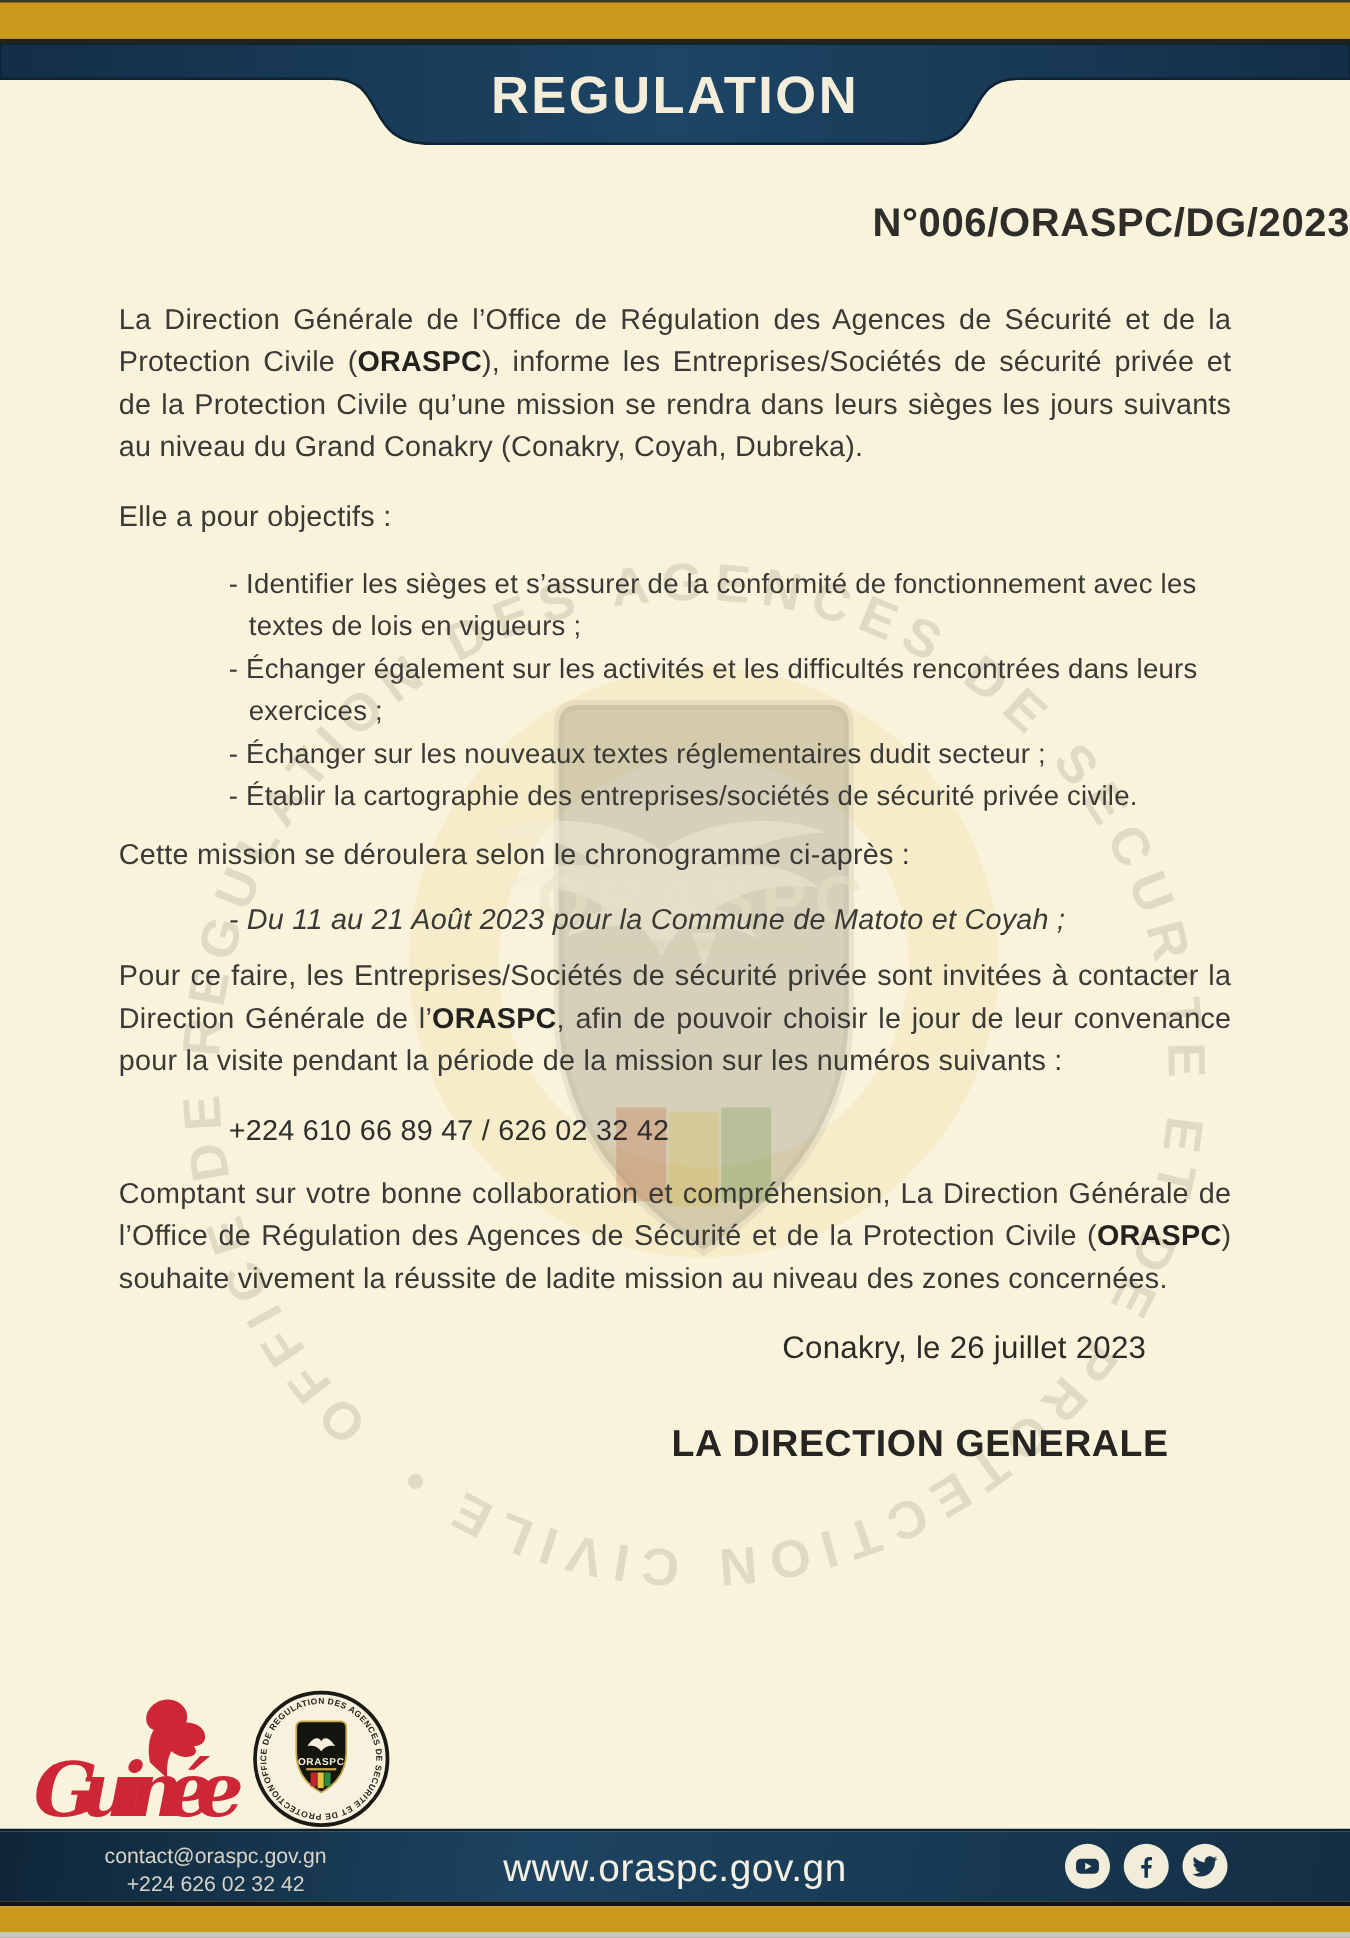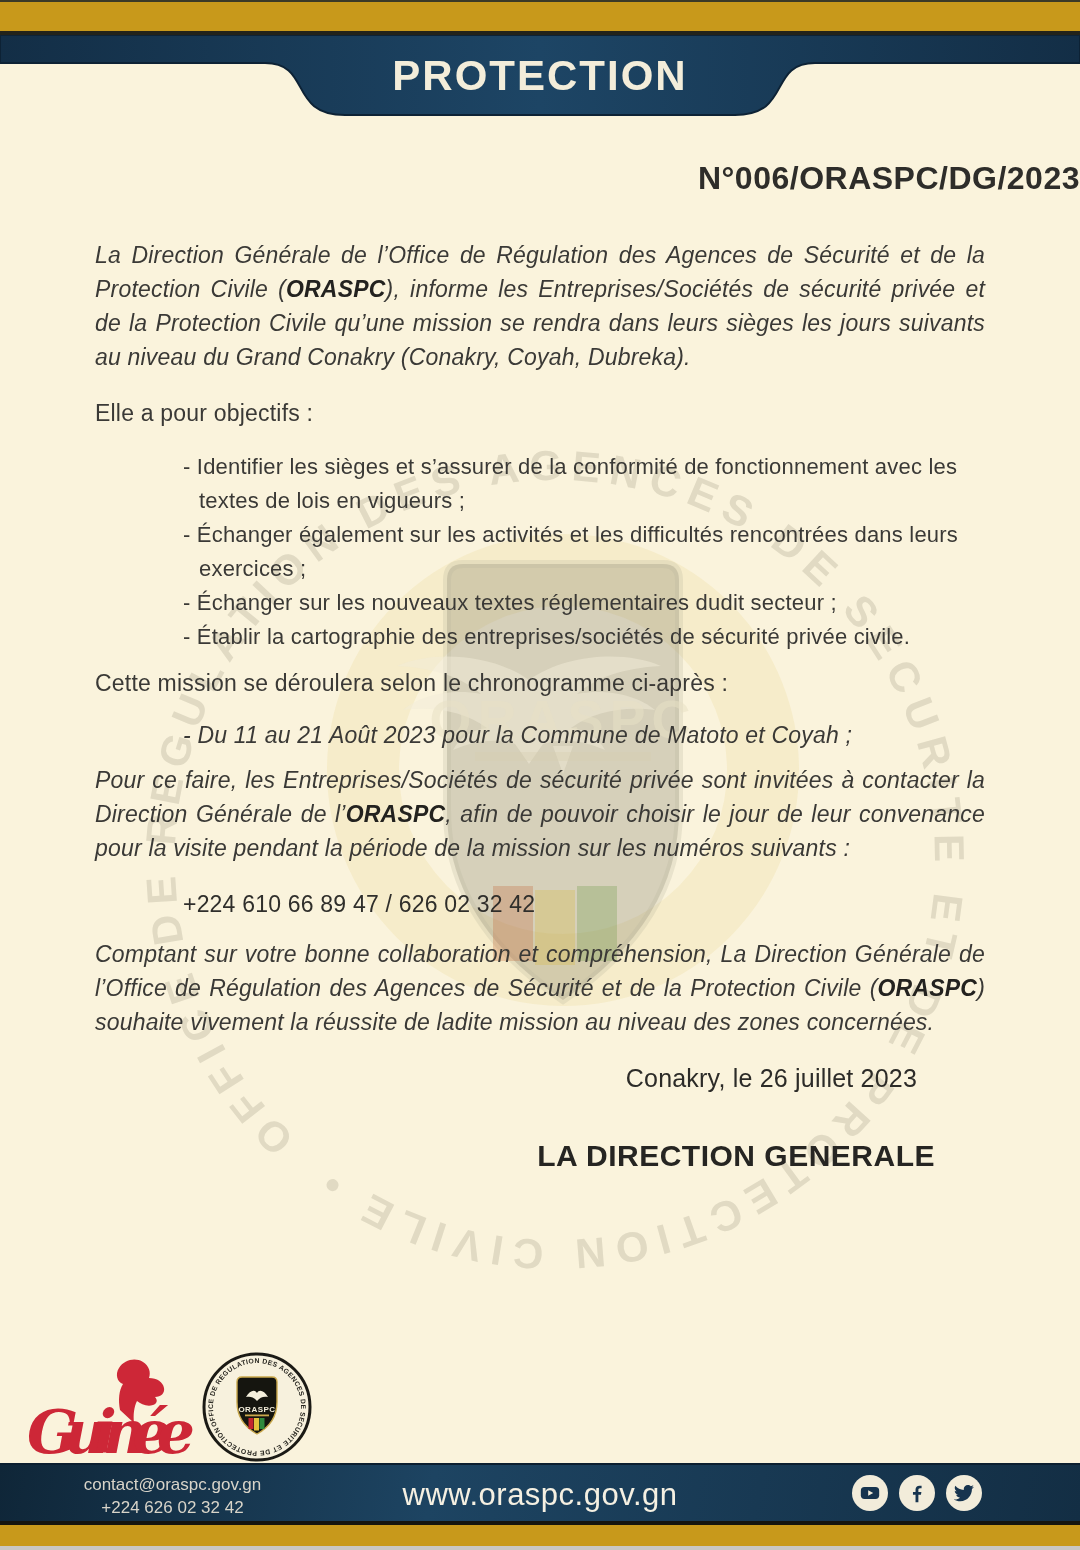--- a/index.html
+++ b/index.html
@@ -15,21 +15,21 @@
   .banner-title{
     position:absolute;top:52px;left:0;width:100%;text-align:center;
     font-size:42px;font-weight:700;letter-spacing:2px;color:#f3edda;
   }
   .reference{
     position:absolute;top:160px;left:0;width:100%;text-align:right;
     font-size:32px;font-weight:700;letter-spacing:.5px;color:#2e2d2a;
   }
   
   .doc-body{position:absolute;top:238px;left:95px;width:890px;font-size:23px;line-height:34px;letter-spacing:.2px;}
-  .para{text-align:justify;margin:0 0 22px 0;font-style:italic;}
+  .para{text-align:justify;margin:0 0 22px 0;}
   .para b{color:#23221f;}
   .intro-line{margin:0 0 20px 0;}
   .obj-list{margin:0 0 12px 0;padding:0 0 0 88px;list-style:none;font-size:22px;}
   .obj-list li{padding-left:16px;text-indent:-16px;}
   .sched-intro{margin:0 0 18px 0;}
   .sched-list{margin:0 0 8px 0;padding:0 0 0 88px;list-style:none;font-style:italic;font-size:23px;}
   .sched-list li{margin-bottom:11px;padding-left:16px;text-indent:-16px;}
   .phone-line{margin:12px 0 16px 0;padding-left:88px;color:#2f2e2b;}
   .dateline{margin:16px 0 44px 0;text-align:right;padding-right:68px;font-size:25px;color:#2c2b28;}
   .signature{text-align:right;padding-right:50px;font-size:30px;font-weight:700;letter-spacing:.5px;color:#262522;}
@@ -68,21 +68,21 @@
   <svg class="navy-svg" width="1080" height="86" viewBox="0 0 1080 86">
     <defs>
       <linearGradient id="nav" x1="0" y1="0" x2="1" y2="0">
         <stop offset="0" stop-color="#132e46"></stop>
         <stop offset="0.5" stop-color="#1d4565"></stop>
         <stop offset="1" stop-color="#132e46"></stop>
       </linearGradient>
     </defs>
     <path d="M0,0 H1080 V28 H815 C768,28 792,80 735,80 H345 C288,80 312,28 265,28 H0 Z" fill="url(#nav)" stroke="#0d2235" stroke-width="2"></path>
   </svg>
-  <div class="banner-title">PROTECTION</div>
+  <div class="banner-title">REGULATION</div>
 
   <div class="reference">N°006/ORASPC/DG/2023</div>
 
   <svg class="watermark" width="960" height="1020" viewBox="0 0 960 1020">
     <defs>
       <path id="wmring" d="M480,100 A380,380 0 1 1 479.9,100"></path>
     </defs>
     <circle cx="488" cy="390" r="200" fill="none" stroke="#e3c35e" stroke-width="72" opacity="0.14"></circle>
     <g transform="rotate(-137 480 480)">
       <text font-size="42" font-weight="700" letter-spacing="9" fill="#6f6a52" fill-opacity="0.18">

